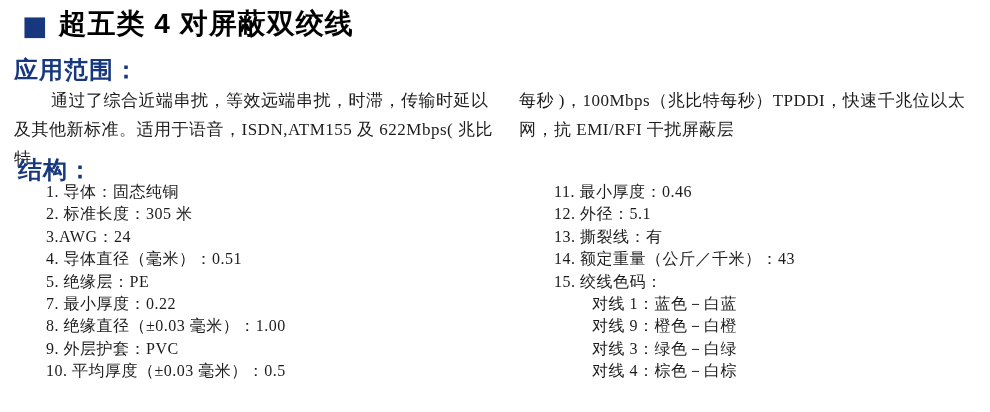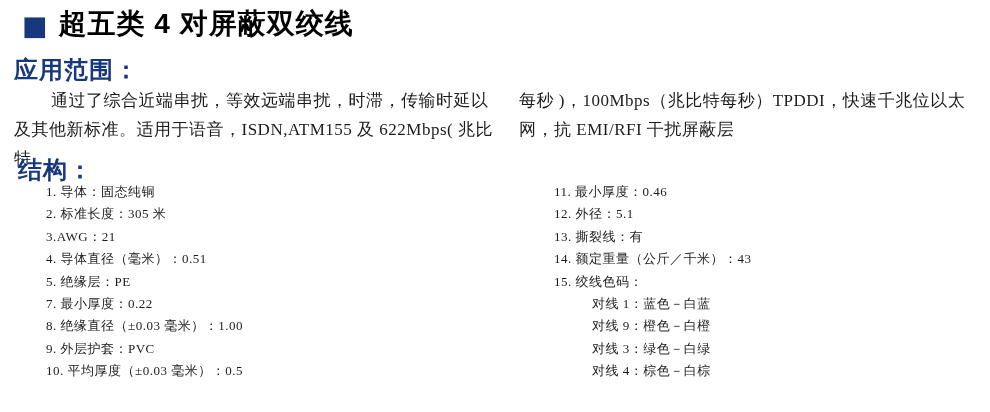--- a/index.html
+++ b/index.html
@@ -65,21 +65,21 @@
   .app-col-left  { left: 14px;  width: 484px; text-indent: 37px; }
   .app-col-right { left: 519px; width: 466px; }
 
   
   .spec-list {
     position: absolute;
     top: 181px;
     margin: 0;
     padding: 0;
     list-style: none;
-    font-size: 13px;
+    font-size: 16px;
     line-height: 22.4px;
     letter-spacing: 0.5px;
   }
   .list-left  { left: 46px; }
   .list-right { left: 554px; }
   .list-right li.pair { padding-left: 38px; }
 </style>
 </head>
 <body>
 
@@ -95,21 +95,21 @@
     <p class="app-col app-col-left">通过了综合近端串扰，等效远端串扰，时滞，传输时延以及其他新标准。适用于语音，ISDN,ATM155 及 622Mbps( 兆比特</p>
     <p class="app-col app-col-right">每秒 )，100Mbps（兆比特每秒）TPDDI，快速千兆位以太网，抗 EMI/RFI 干扰屏蔽层</p>
   </section>
 
   <section>
     <h2 class="sec-heading struct-heading">结构：</h2>
 
     <ul class="spec-list list-left">
       <li>1. 导体：固态纯铜</li>
       <li>2. 标准长度：305 米</li>
-      <li>3.AWG：21</li>
+      <li>3.AWG：24</li>
       <li>4. 导体直径（毫米）：0.51</li>
       <li>5. 绝缘层：PE</li>
       <li>7. 最小厚度：0.22</li>
       <li>8. 绝缘直径（±0.03 毫米）：1.00</li>
       <li>9. 外层护套：PVC</li>
       <li>10. 平均厚度（±0.03 毫米）：0.5</li>
     </ul>
 
     <ul class="spec-list list-right">
       <li>11. 最小厚度：0.46</li>

